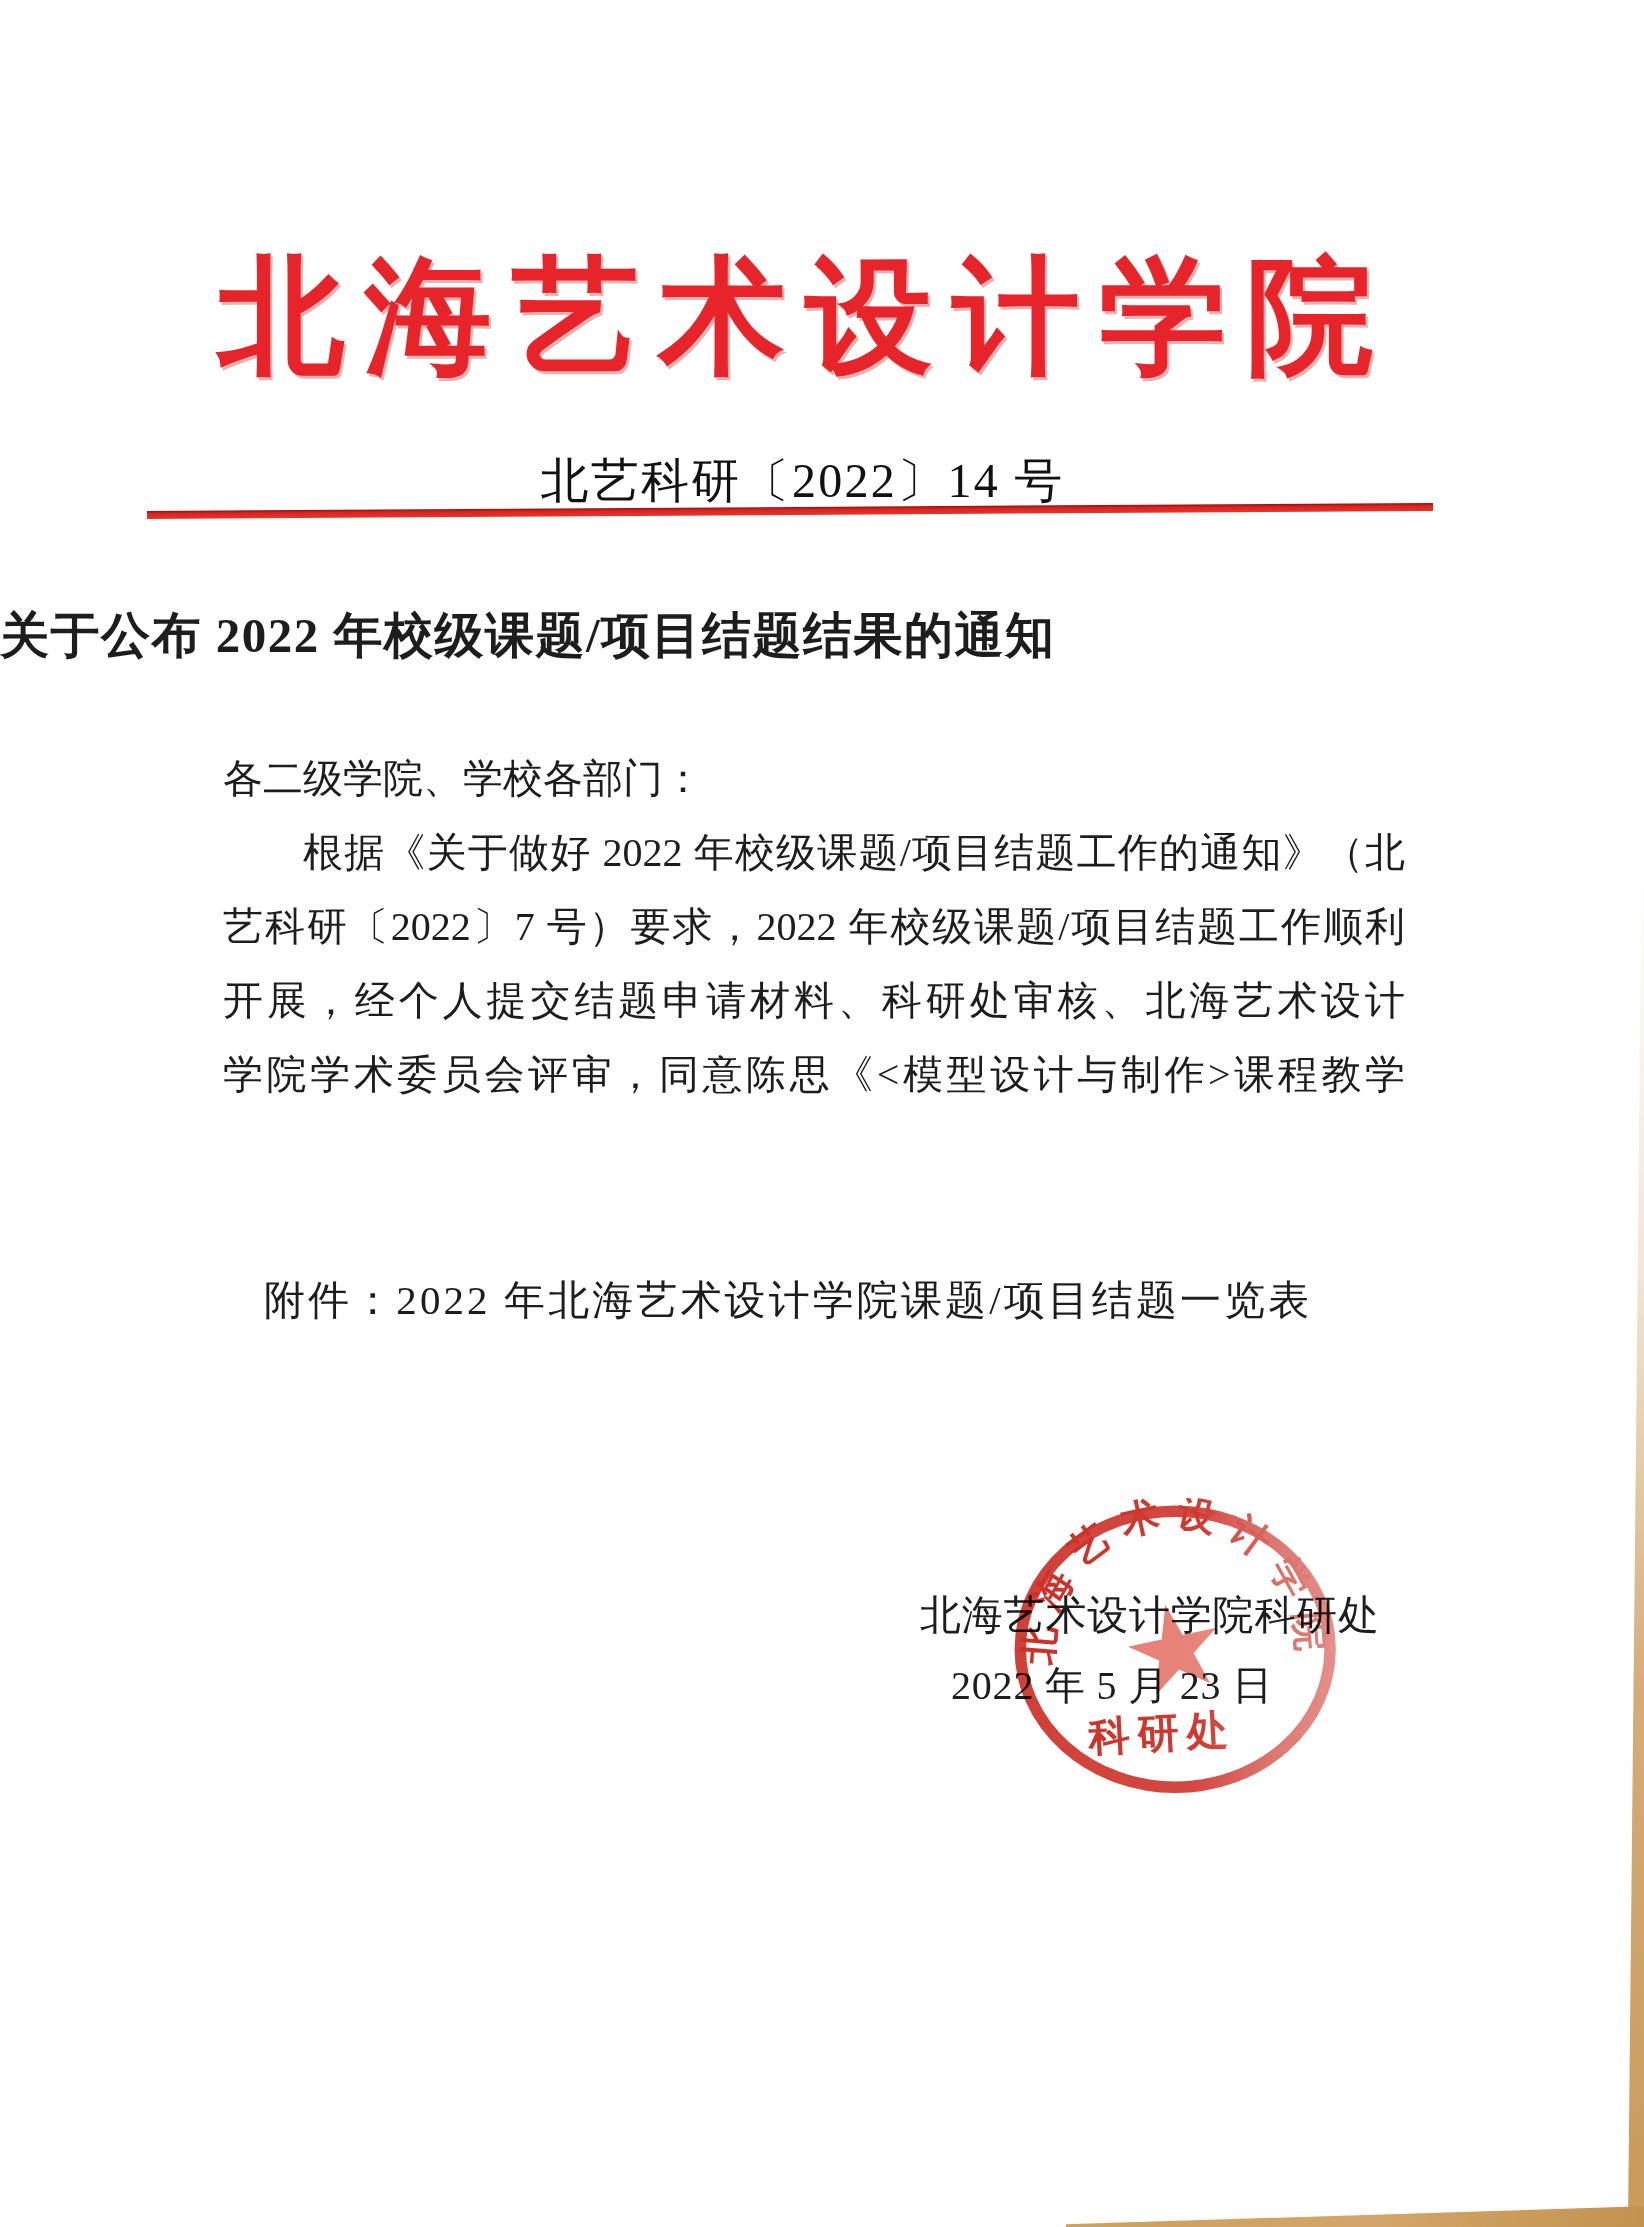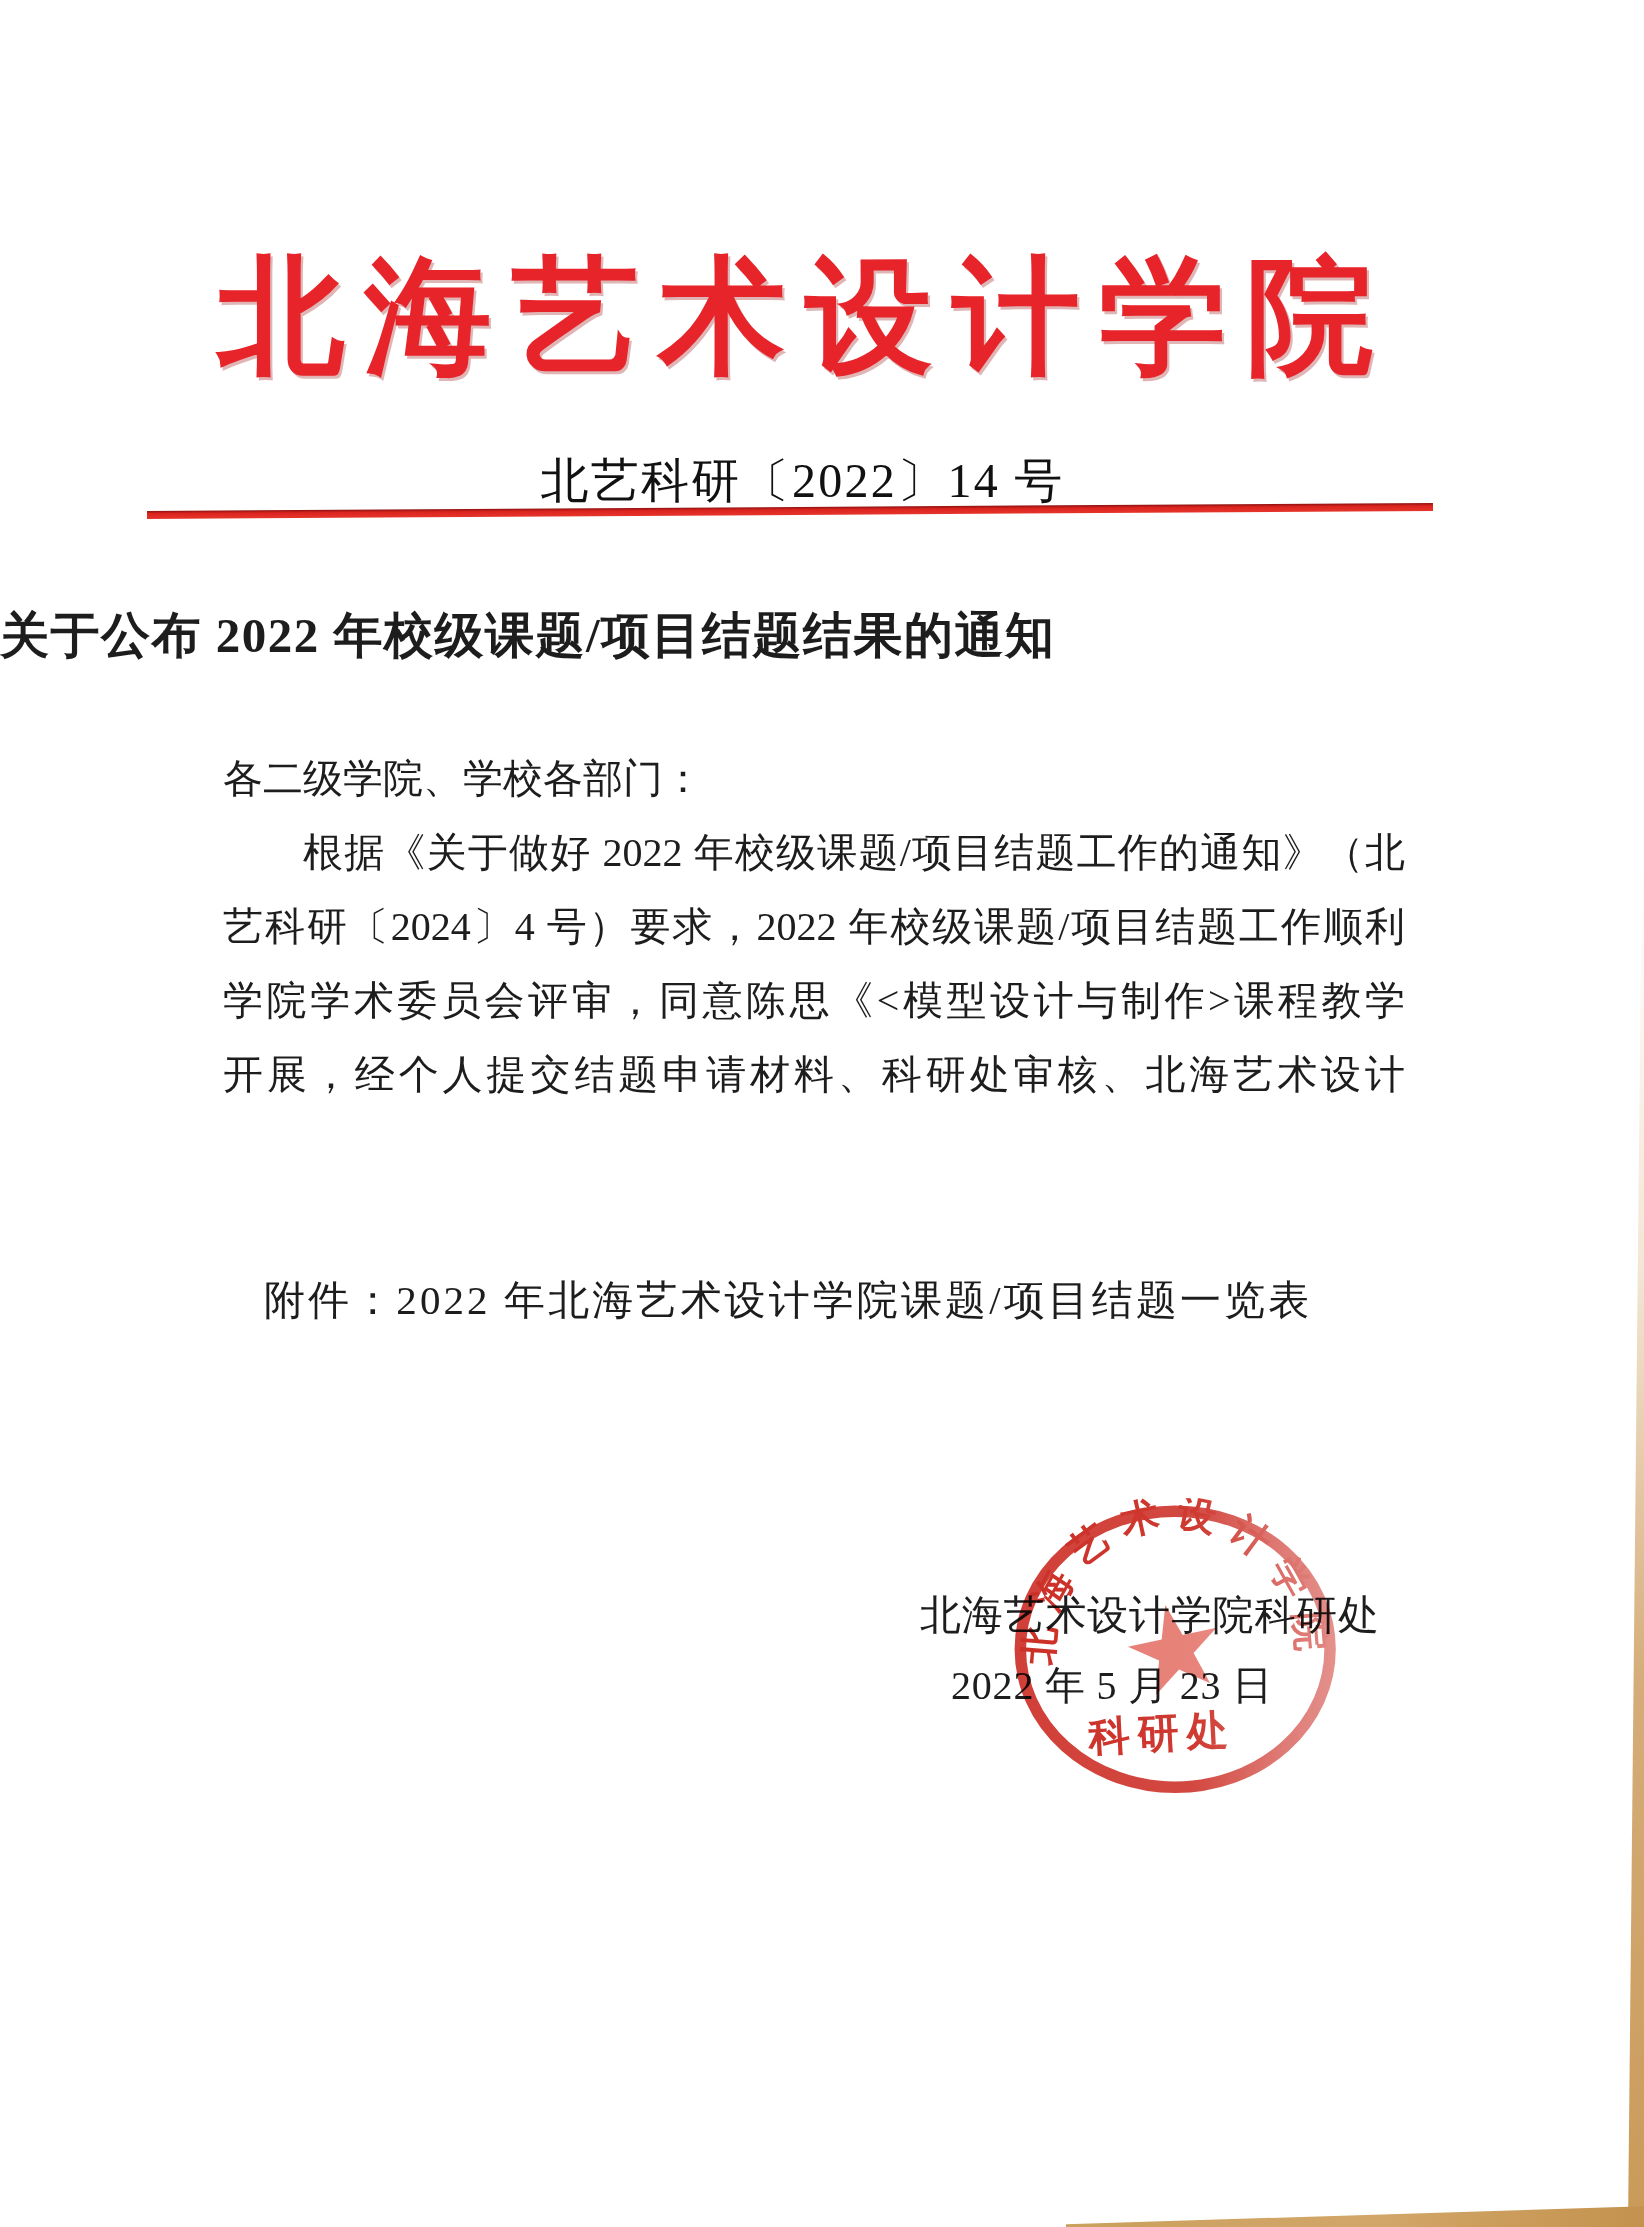--- a/index.html
+++ b/index.html
@@ -101,23 +101,23 @@
 
   <div class="doc-number">北艺科研〔2022〕14 号</div>
 
   <div class="red-divider"></div>
 
   <div class="doc-title">关于公布 2022 年校级课题/项目结题结果的通知</div>
 
   <div class="body-block">
     <div class="body-line salutation">各二级学院、学校各部门：</div>
     <div class="body-line indent">根据《关于做好 2022 年校级课题/项目结题工作的通知》（北</div>
-    <div class="body-line">艺科研〔2024〕4 号）要求，2022 年校级课题/项目结题工作顺利</div>
+    <div class="body-line">艺科研〔2022〕7 号）要求，2022 年校级课题/项目结题工作顺利</div>
+    <div class="body-line">开展，经个人提交结题申请材料、科研处审核、北海艺术设计</div>
     <div class="body-line">学院学术委员会评审，同意陈思《&lt;模型设计与制作&gt;课程教学</div>
-    <div class="body-line">开展，经个人提交结题申请材料、科研处审核、北海艺术设计</div>
   </div>
 
   <div class="attachment-line">附件：2022 年北海艺术设计学院课题/项目结题一览表</div>
 
   <div class="signature-line">北海艺术设计学院科研处</div>
 
   <div class="date-line">2022 年 5 月 23 日</div>
 
   <svg class="official-seal" viewBox="0 0 450 400" xmlns="http://www.w3.org/2000/svg" xmlns:xlink="http://www.w3.org/1999/xlink">
     <defs>

